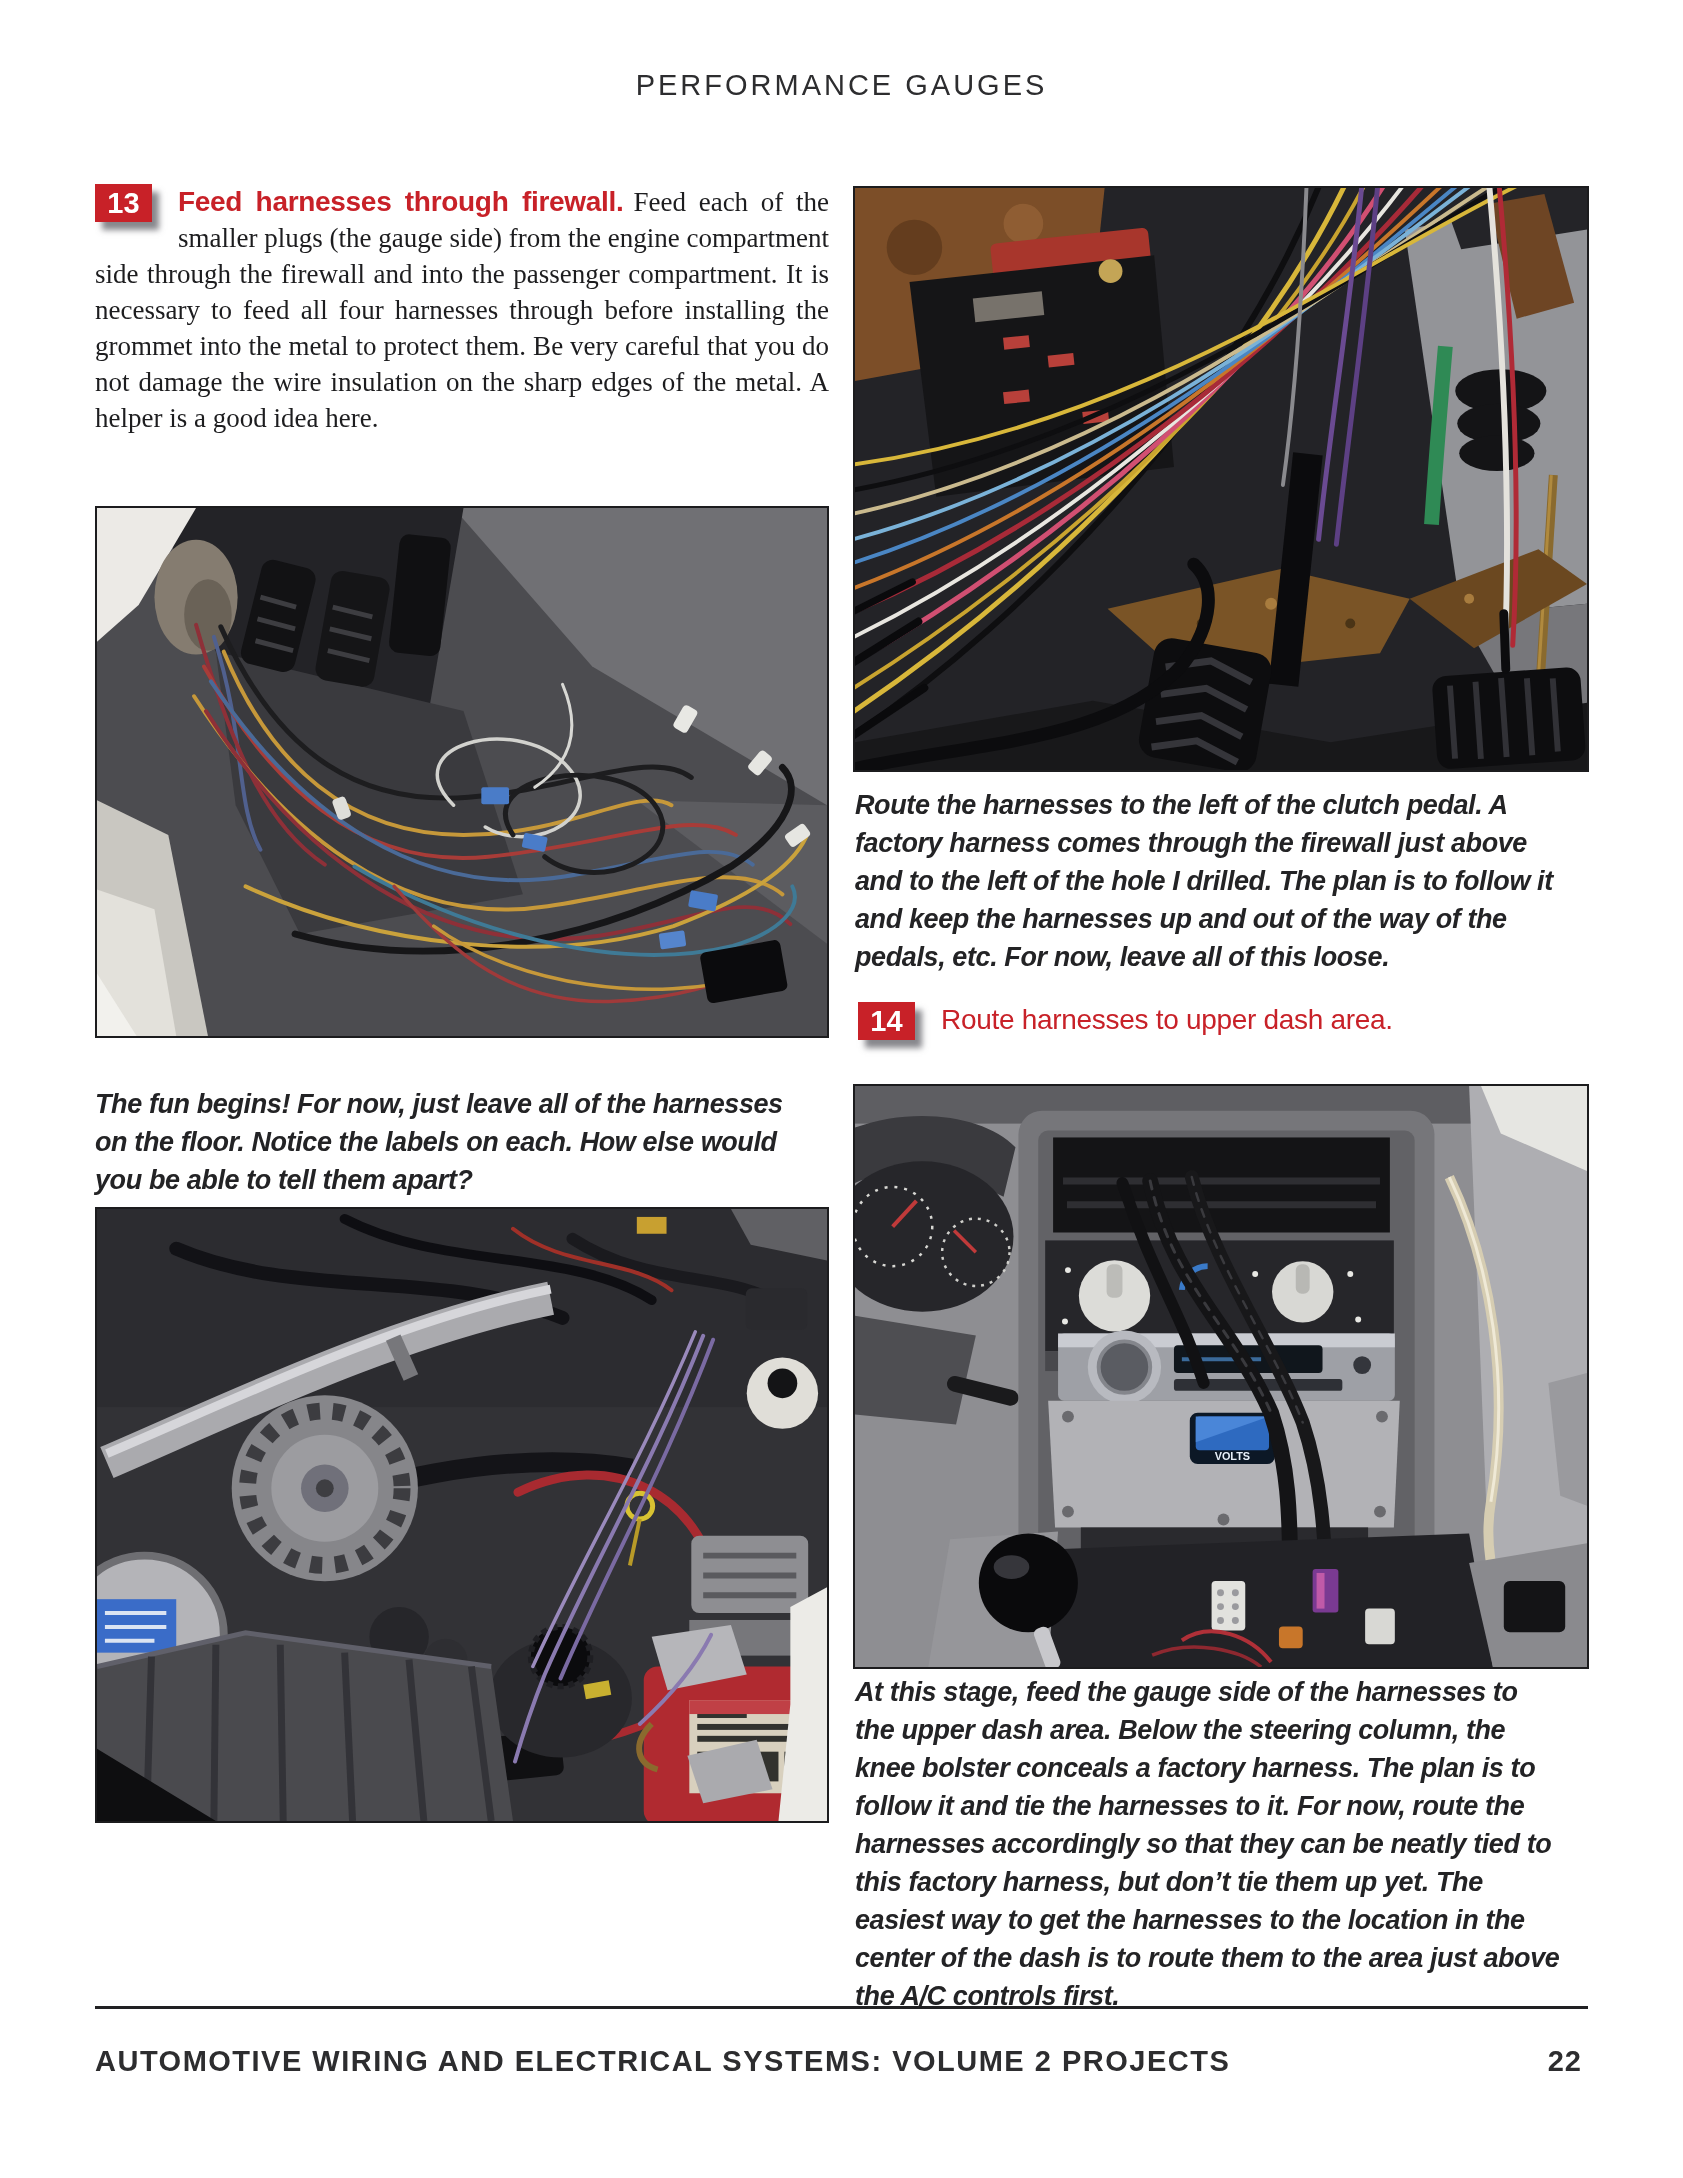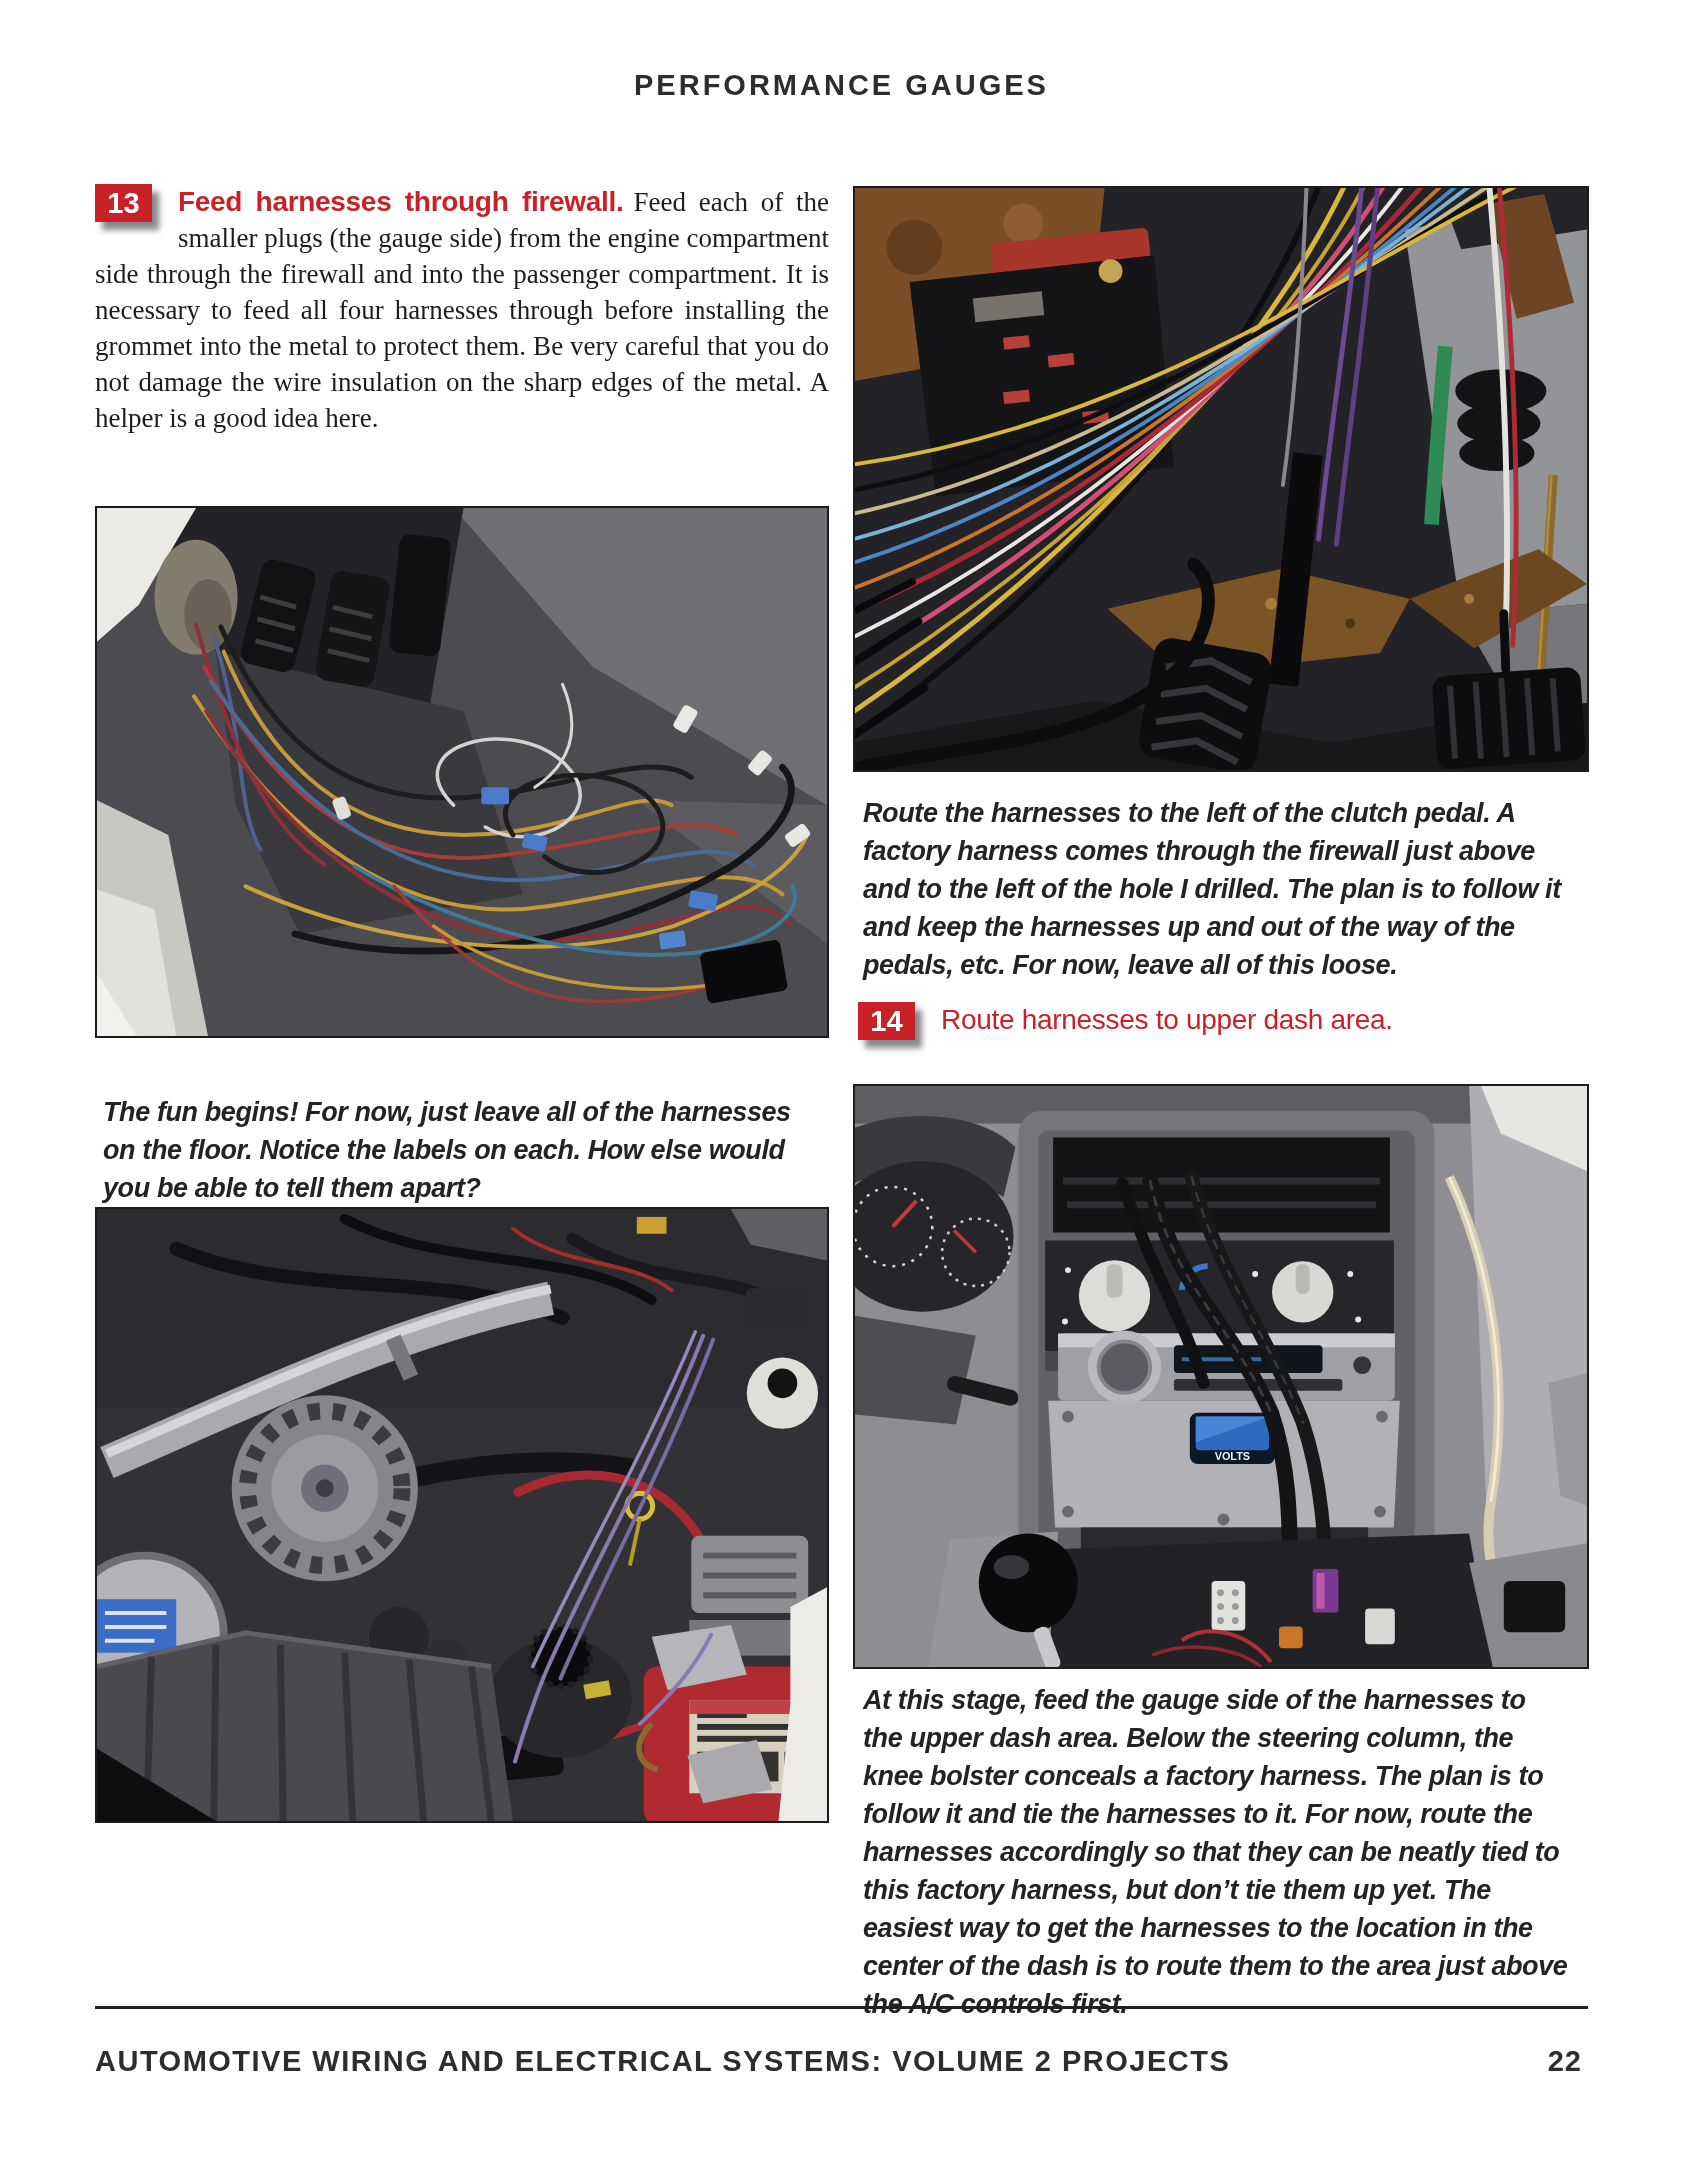--- a/index.html
+++ b/index.html
@@ -1,19 +1,19 @@
 <!DOCTYPE html>
 <html style="--accent: #c82128;"><head>
 <meta charset="utf-8">
 <style>
   html,body{margin:0;padding:0;background:#e9e9e9;}
   .page{position:relative;width:1683px;height:2178px;background:#ffffff;margin:0 auto;
         font-family:"Liberation Sans",sans-serif;overflow:hidden;}
   .running-head{position:absolute;left:95px;top:71px;width:1493px;text-align:center;
-        font-weight:bold;font-size:29px;line-height:29px;letter-spacing:3px;color:#2d2d2f;}
+        font-weight:normal;font-size:29px;line-height:29px;letter-spacing:3px;color:#2d2d2f;}
   
   .step-para{position:absolute;left:95px;top:184px;width:734px;margin:0;
         font-family:"Liberation Serif",serif;font-size:27px;line-height:36px;
         color:#1d1d1f;text-align:justify;}
   .step-float{float:left;width:83px;height:61px;}
   .step-badge{display:inline-flex;align-items:center;justify-content:center;
         width:57px;height:38px;background:var(--accent,#c82128);color:#ffffff;
         font-family:"Liberation Sans",sans-serif;font-weight:bold;font-size:29px;
         box-shadow:7px 8px 6px rgba(95,95,102,0.75);}
   .step-title{font-family:"Liberation Sans",sans-serif;font-weight:bold;font-size:28px;
@@ -23,21 +23,21 @@
   .step14-title{position:absolute;left:941px;top:1004px;font-weight:normal;font-size:28px;
         letter-spacing:-0.3px;color:var(--accent,#c82128);}
   
   .photo{position:absolute;border:2px solid #1c1c1e;background:#3a3a3e;box-sizing:border-box;text-align:right;}
   .photo svg{display:block;width:100%;height:100%;}
   #photo-floor {left:95px; top:506px; width:734px;height:532px;}
   #photo-pedals{left:853px;top:186px; width:736px;height:586px;}
   #photo-engine{left:95px; top:1207px;width:734px;height:616px;}
   #photo-dash  {left:853px;top:1084px;width:736px;height:585px;}
   
-  .caption{position:absolute;margin:8px;font-style:italic;font-weight:bold;
+  .caption{position:absolute;margin:0;font-style:italic;font-weight:bold;
         font-size:27px;line-height:38px;letter-spacing:-0.4px;color:#232325;}
   #cap-floor {left:95px; top:1085px;width:705px;}
   #cap-pedals{left:855px;top:786px; width:699px;}
   #cap-engine{left:95px; top:1845px;width:705px;}
   #cap-dash  {left:855px;top:1673px;width:705px;}
   
   .footer-rule{position:absolute;left:95px;top:2006px;width:1493px;height:3px;background:#212123;}
   .footer{position:absolute;left:95px;top:2045px;width:1493px;height:32px;}
   .footer-title{position:absolute;left:0;right:0;text-align:left;font-weight:bold;
         font-size:29px;letter-spacing:1.5px;color:#2d2d2f;}

